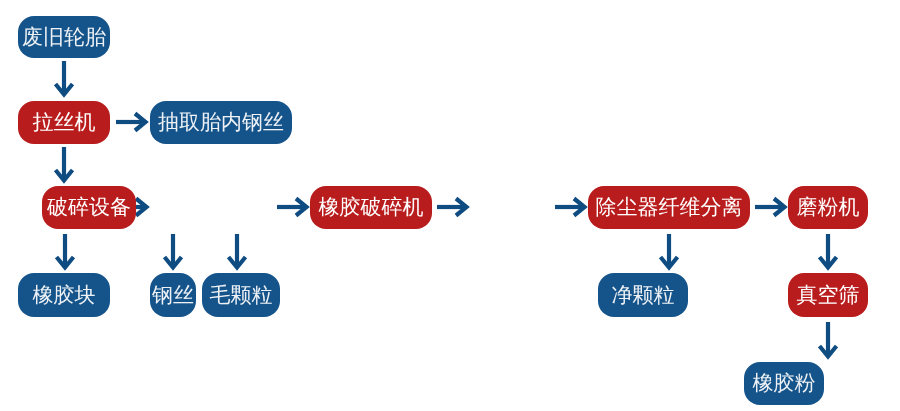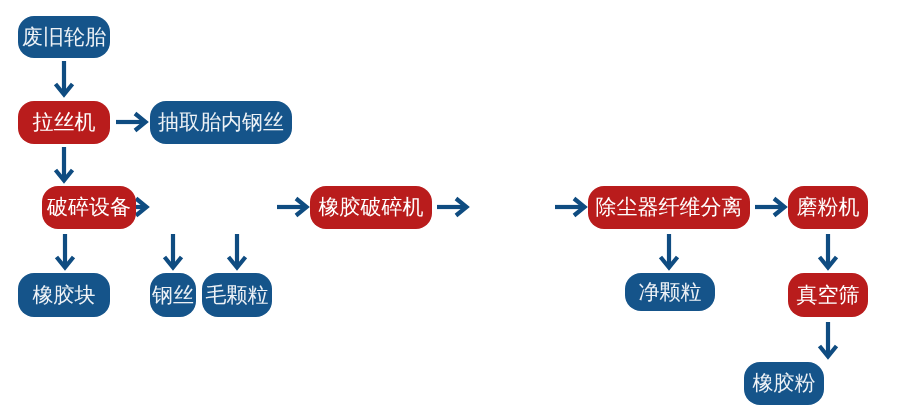--- a/index.html
+++ b/index.html
@@ -168,17 +168,17 @@
     </div>
     <div class="node blue" style="left: 18px; top: 16px; width: 92px; height: 42px;">废旧轮胎</div>
     <div class="node red" style="left: 18px; top: 101px; width: 92px; height: 43px;">拉丝机</div>
     <div class="node blue" style="left: 150px; top: 101px; width: 142px; height: 43px;">抽取胎内钢丝</div>
     <div class="node red" style="left: 18px; top: 186px; width: 94px; height: 43px; margin-left: 24px;">破碎设备</div>
     <div class="node red" style="left: 310px; top: 186px; width: 122px; height: 43px;">橡胶破碎机</div>
     <div class="node red" style="left: 588px; top: 186px; width: 162px; height: 43px;">除尘器纤维分离</div>
     <div class="node red" style="left: 788px; top: 186px; width: 80px; height: 43px;">磨粉机</div>
     <div class="node blue" style="left: 18px; top: 273px; width: 92px; height: 44px;">橡胶块</div>
     <div class="node blue" style="left: 150px; top: 273px; width: 46px; height: 44px;">钢丝</div>
-    <div class="node blue" style="left: 202px; top: 273px; width: 70px; height: 44px;">毛颗粒</div>
-    <div class="node blue" style="left: 625px; top: 273px; width: 90px; height: 38px;">净颗粒</div>
+    <div class="node blue" style="left: 202px; top: 273px; width: 78px; height: 44px;">毛颗粒</div>
+    <div class="node blue" style="left: 598px; top: 273px; width: 90px; height: 44px;">净颗粒</div>
     <div class="node red" style="left: 788px; top: 273px; width: 80px; height: 44px;">真空筛</div>
     <div class="node blue" style="left: 744px; top: 362px; width: 80px; height: 43px;">橡胶粉</div>
   </div>
 
 </body></html>

